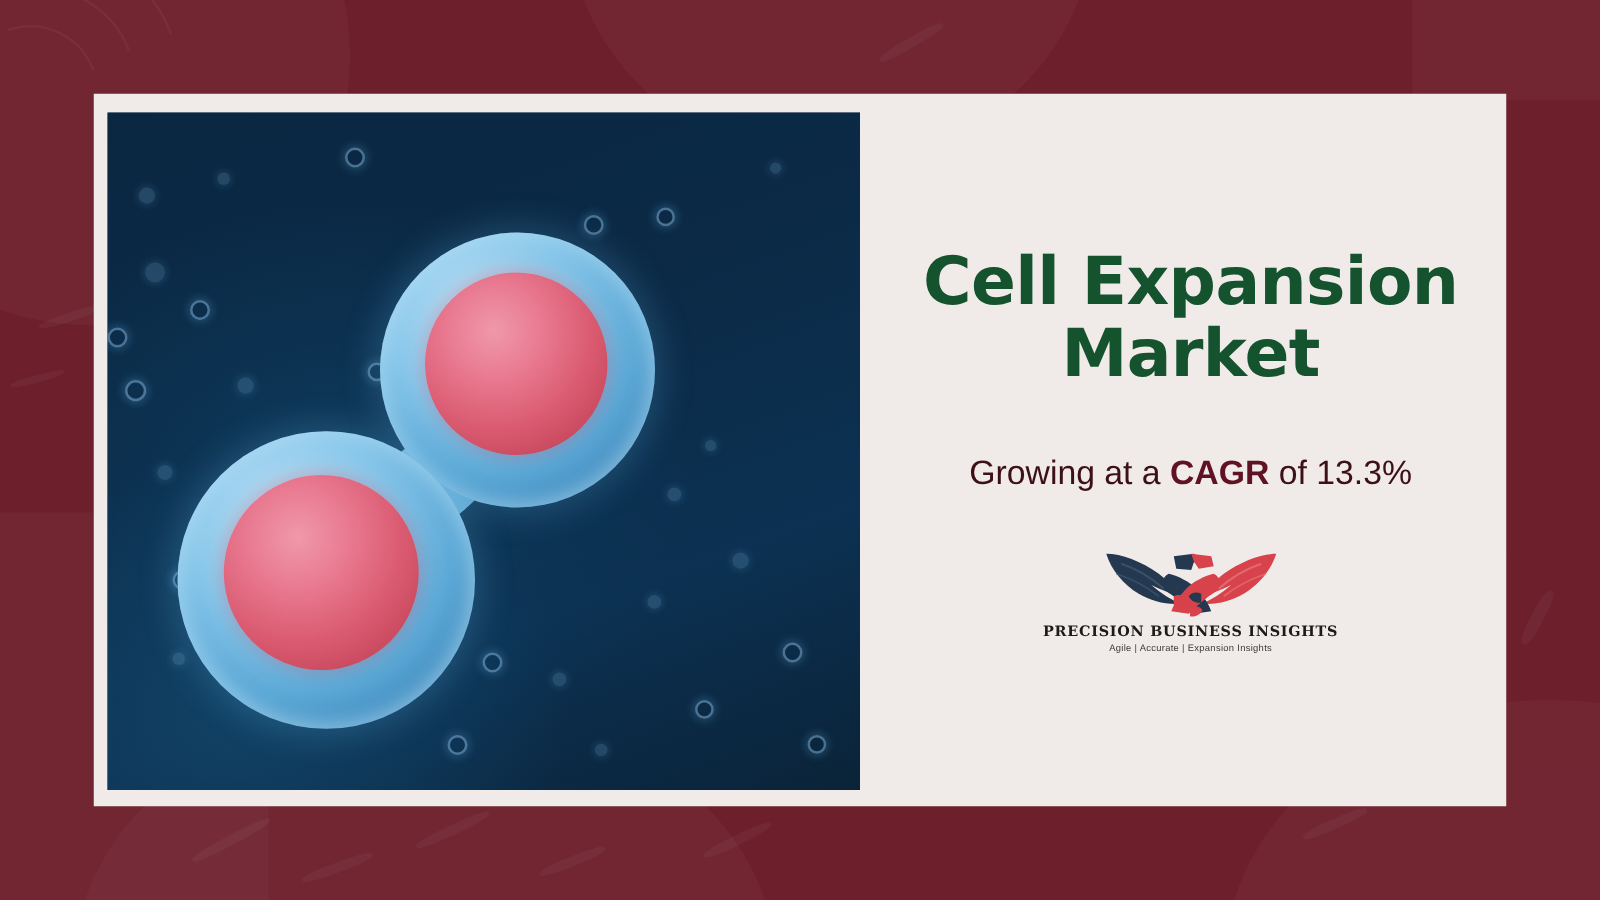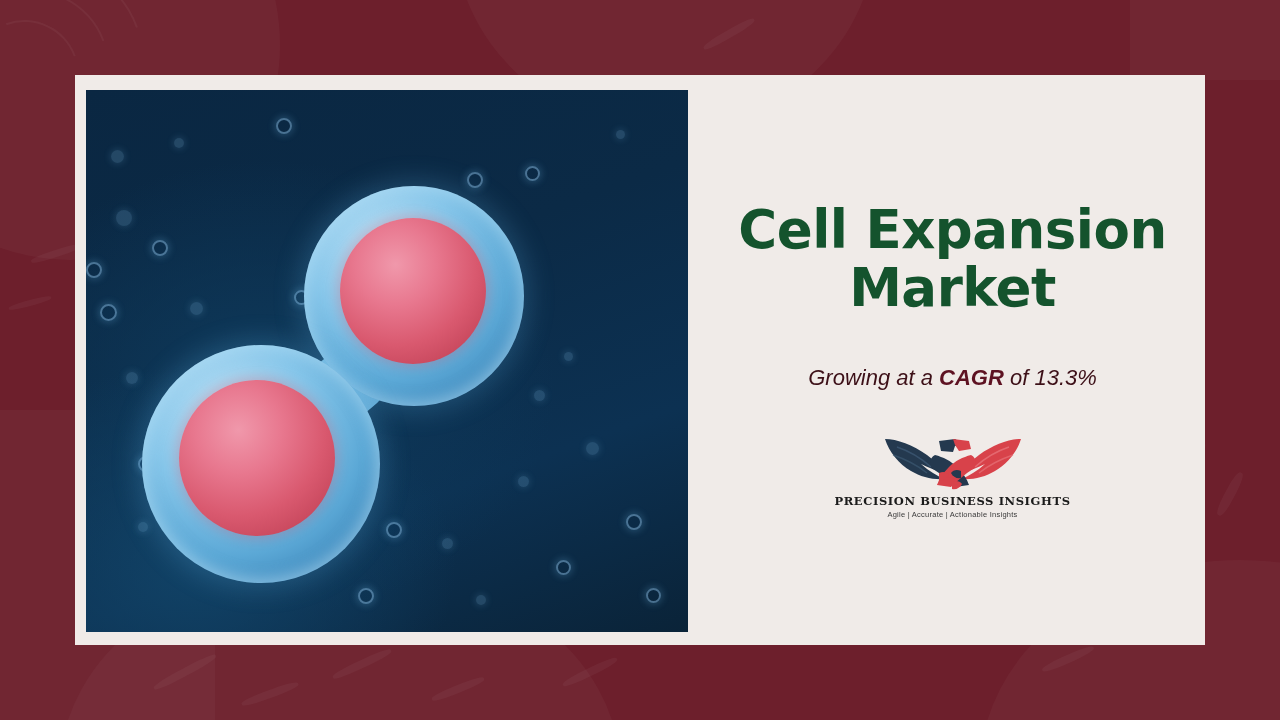--- a/index.html
+++ b/index.html
@@ -142,27 +142,26 @@
     font-size: 53px;
     font-weight: 700;
     line-height: 1.10;
     letter-spacing: -0.5px;
     color: #14532d;
     margin: 0 0 30px 0;
     max-width: 460px;
   }
   #subtitle {
     font-family: "Liberation Sans", sans-serif;
-    font-size: 22px;
+    font-size: 27px;
     font-weight: 400;
     line-height: 1.38;
     color: #3d1018;
     margin: 16px 0 34px 0;
     max-width: 430px;
-    font-style: italic;
   }
   #subtitle .accent {
     font-weight: 700;
     color: #5e1222;
   }
 
   
   #logo {
     width: 180px;
     display: flex;
@@ -302,18 +301,18 @@
 
           <path d="M58 28 C66 30 74 34 80 40 C86 46 90 52 92 58 L78 60 C72 54 64 47 56 42 C52 38 52 31 58 28 Z" fill="#24394f"></path>
           <path d="M94 28 C86 30 78 34 72 40 C66 46 62 52 60 58 L74 60 C80 54 88 47 96 42 C100 38 100 31 94 28 Z" fill="#d8424a"></path>
 
           <path d="M62 46 C66 44 70 45 72 48 C70 52 66 54 62 53 Z" fill="#d8424a"></path>
           <path d="M68 51 C72 49 76 50 78 53 C76 57 72 59 68 58 Z" fill="#d8424a"></path>
           <path d="M75 55 C79 53 83 54 85 57 C83 61 79 63 75 62 Z" fill="#d8424a"></path>
           <path d="M84 44 C80 42 76 43 74 46 C76 50 80 52 84 51 Z" fill="#24394f"></path>
         </svg>
         <div id="logo-name">PRECISION BUSINESS INSIGHTS</div>
-        <div id="logo-tagline">Agile | Accurate | Actionable Insights</div>
+        <div id="logo-tagline">Agile | Accurate | Expansion Insights</div>
       </div>
 
     </div>
   </div>
 </div>
 
 </body></html>

